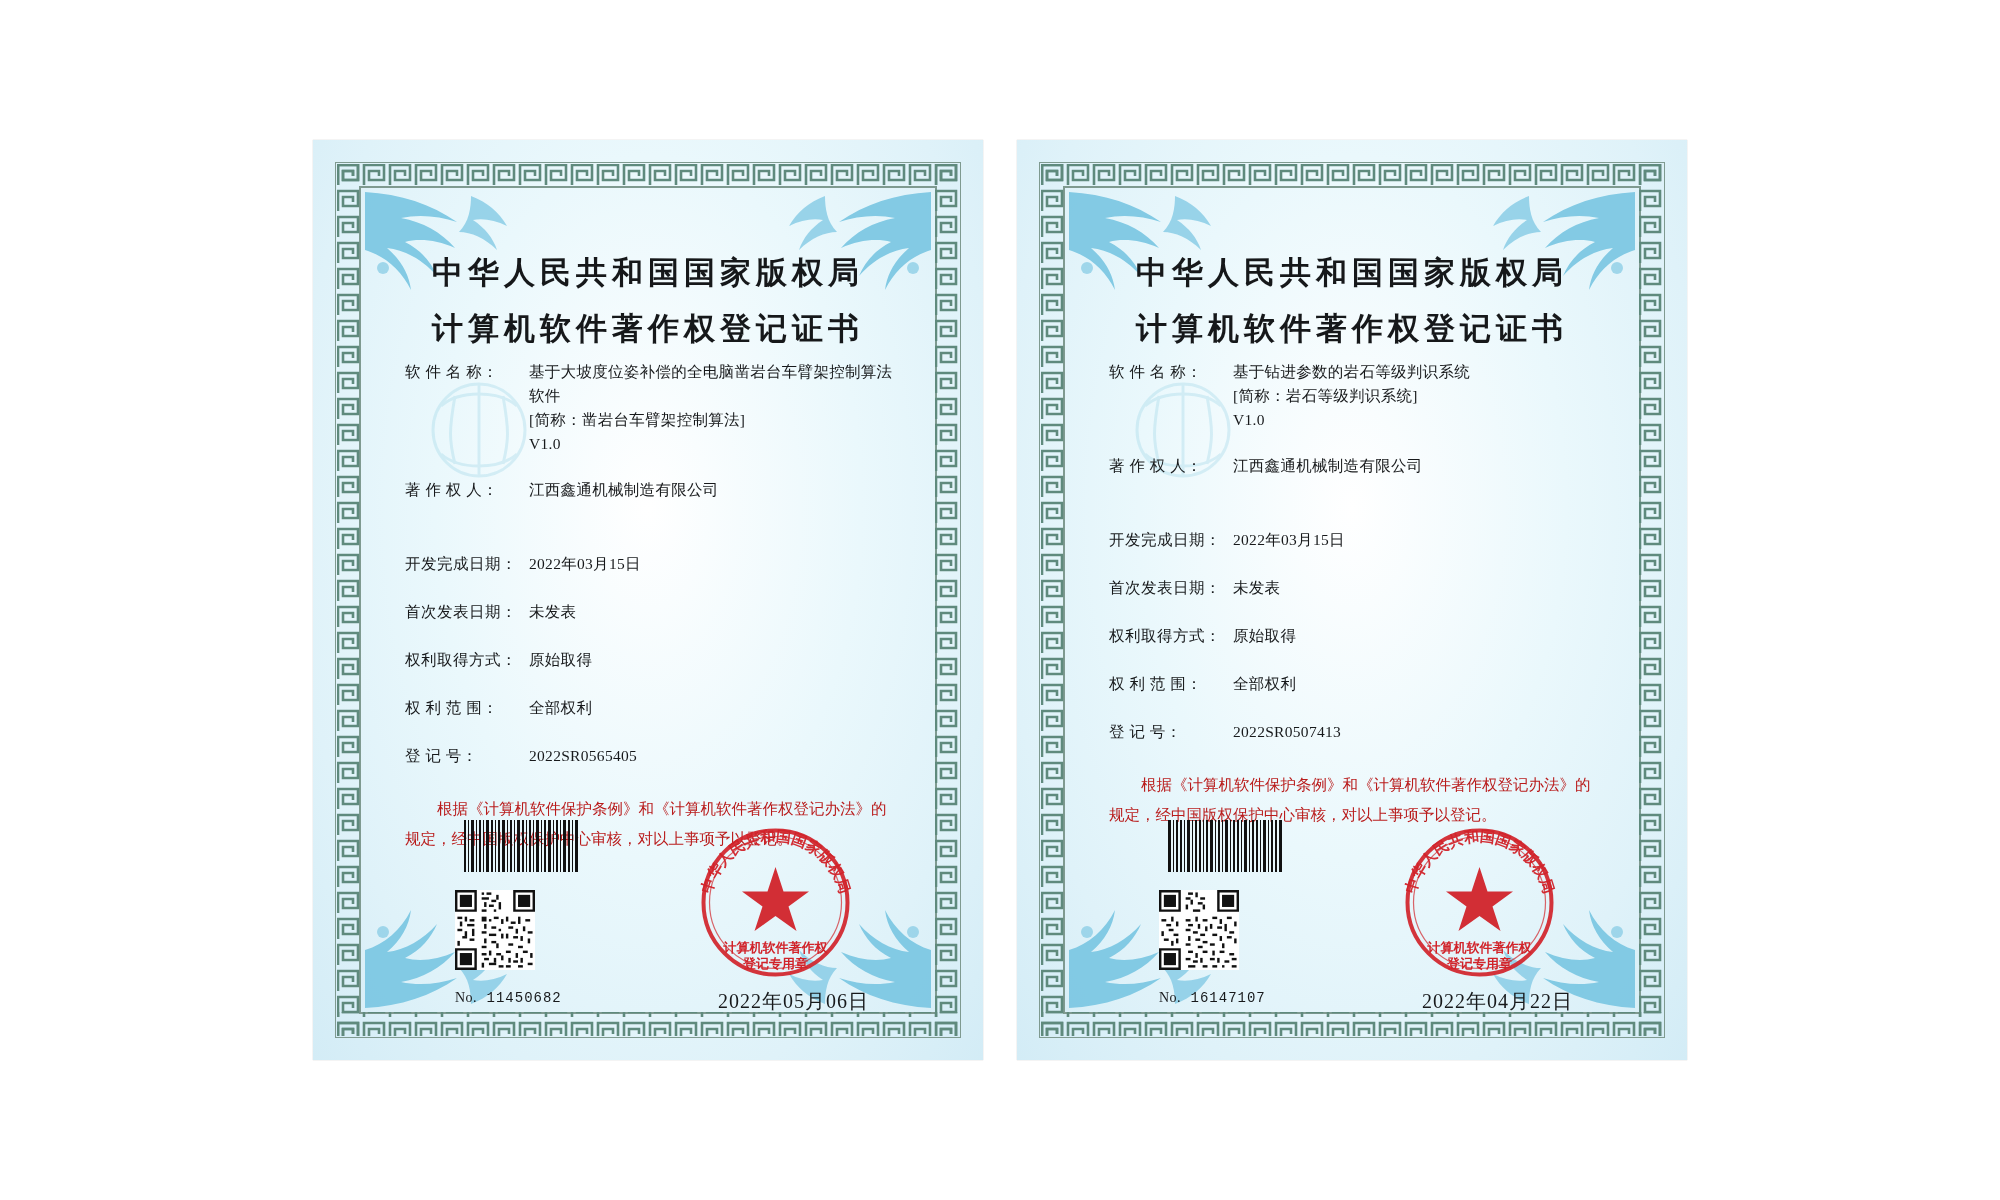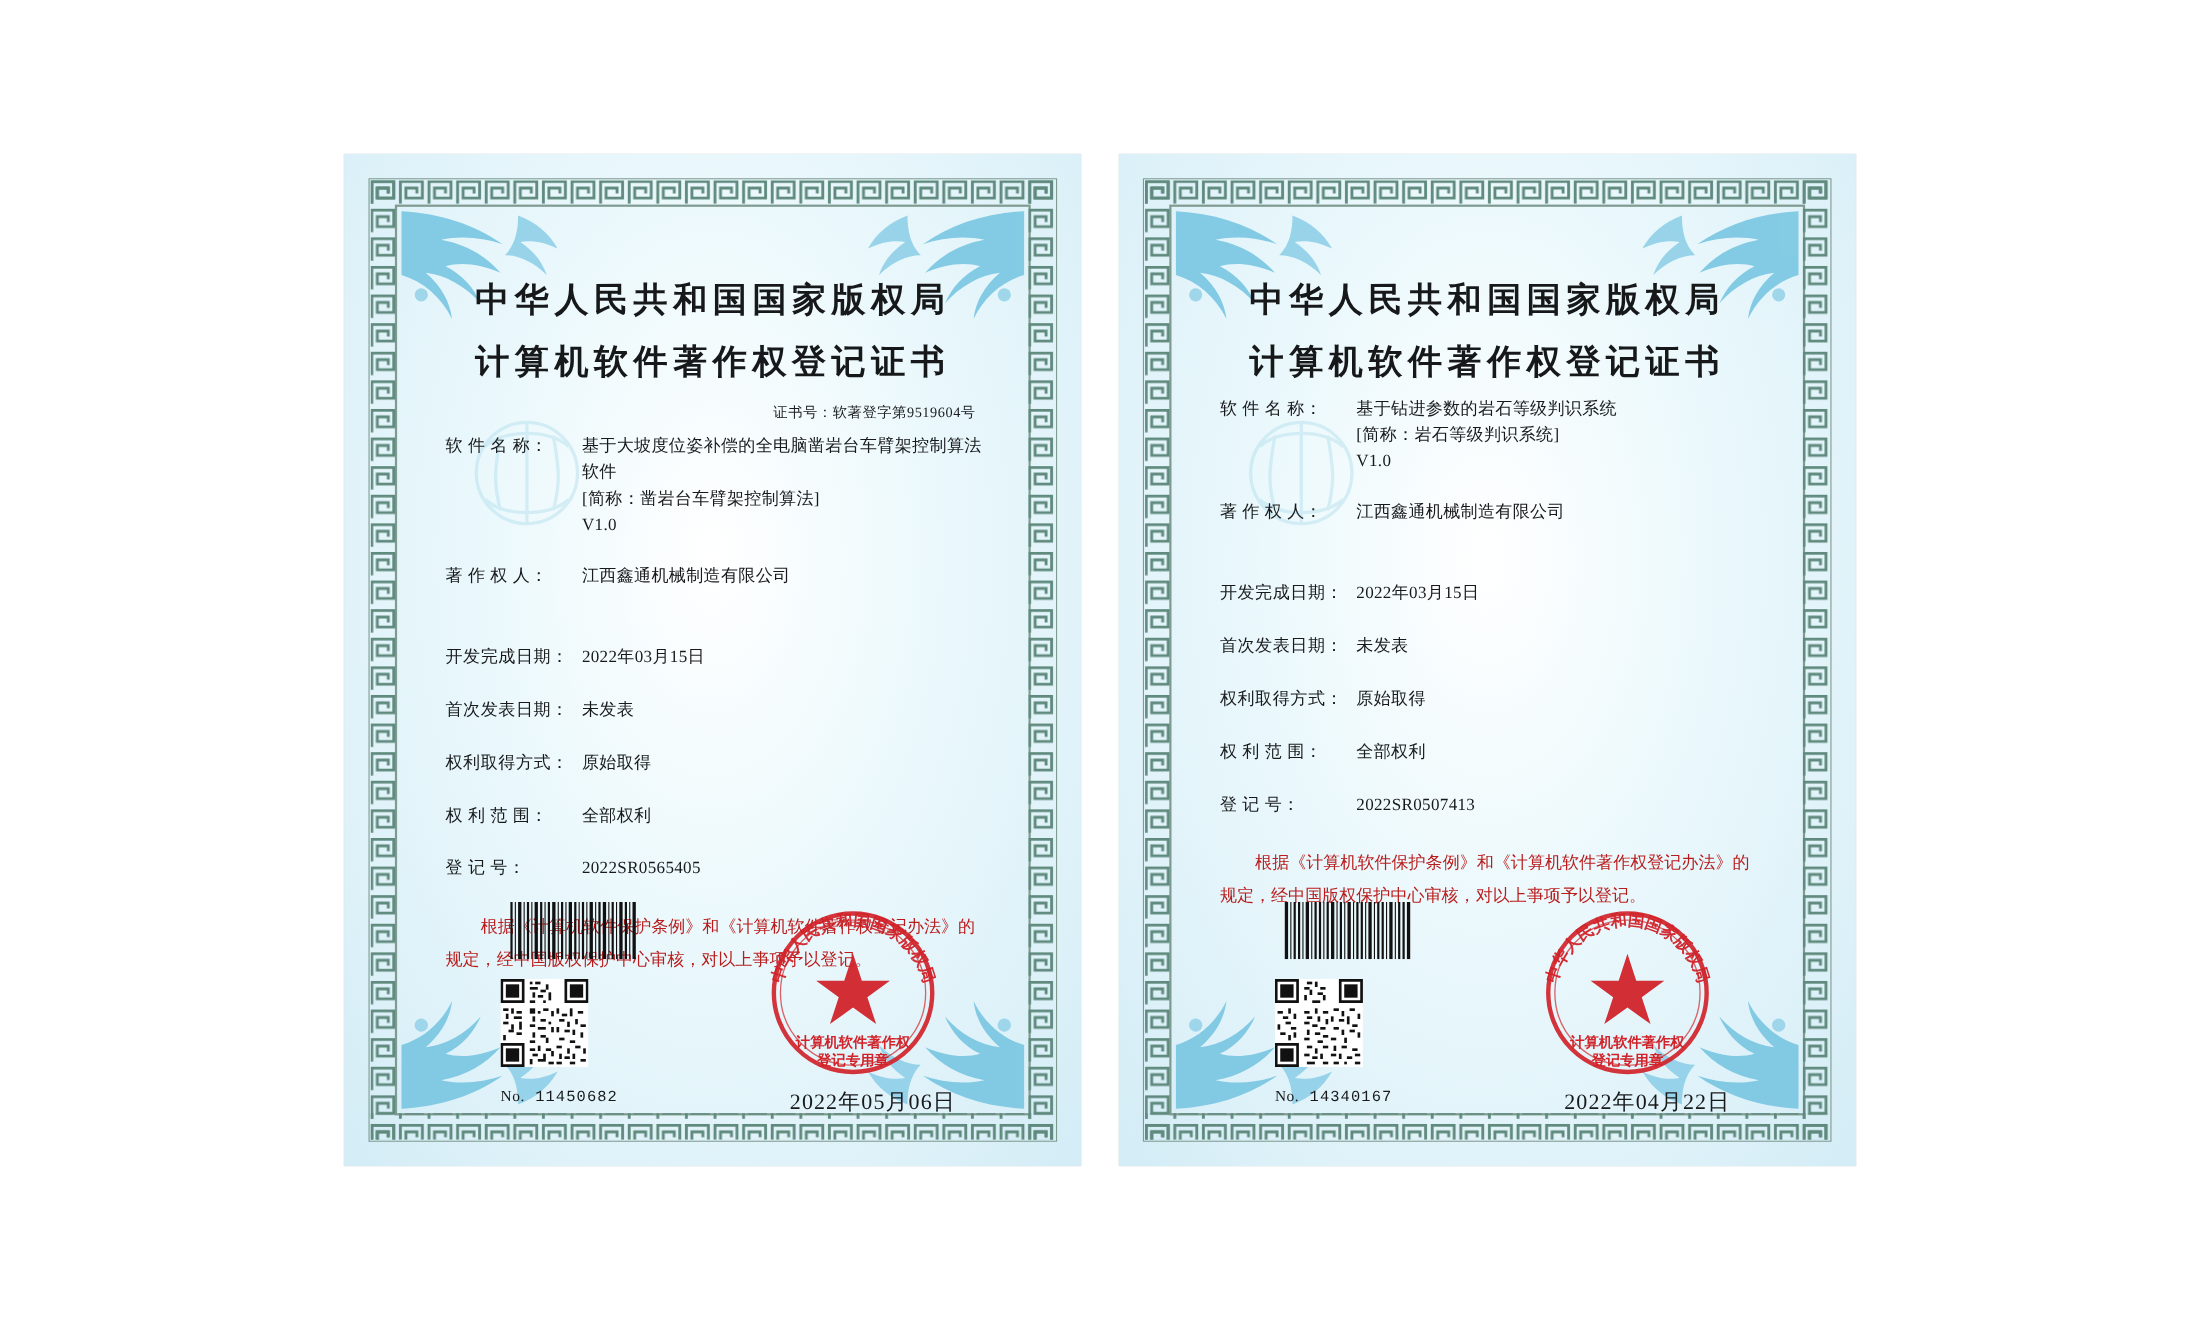--- a/index.html
+++ b/index.html
@@ -266,23 +266,20 @@
         <path d="M94,36 C100,70 100,80 94,104"></path>
       </g>
     </svg>
 
     <div class="content">
       <div class="title-block">
         <div class="title-main">中华人民共和国国家版权局</div>
         <div class="title-sub">计算机软件著作权登记证书</div>
       </div>
 
-      <div class="cert-no">
-        <span>证书号：</span><span>软著登字第9519604号</span>
-      </div>
 
       <div class="fields">
         <div class="field-row">
           <div class="field-label">软 件 名 称：</div>
           <div class="field-value">
             <span>基于大坡度位姿补偿的全电脑凿岩台车臂架控制算法软件</span>
             <span class="line2">[简称：凿岩台车臂架控制算法]</span>
             <span class="line3">V1.0</span>
           </div>
         </div>
@@ -692,21 +689,21 @@
             <rect x="27" y="29" width="2" height="1"></rect>
           <rect x="30" y="28" width="2" height="1"></rect>
             <rect x="22" y="31" width="2" height="1"></rect>
           <rect x="26" y="31" width="1" height="1"></rect>
             <rect x="30" y="31" width="2" height="1"></rect>
         </g>
       </svg>
 
       <div class="serial">
         <span class="no-label">No.</span>
-        <span>14340167</span>
+        <span>16147107</span>
       </div>
 
       <div class="issue-date">2022年04月22日</div>
 
       <svg class="seal" viewBox="0 0 175 175" xmlns="http://www.w3.org/2000/svg">
         <defs>
           <path id="sealArc2" d="M 22,92 A 65,65 0 0 1 153,92"></path>
         </defs>
         <circle cx="87.5" cy="87.5" r="72" fill="none" stroke="#d1232a" stroke-width="4" opacity="0.92"></circle>
         <circle cx="87.5" cy="87.5" r="66" fill="none" stroke="#d1232a" stroke-width="1.2" opacity="0.7"></circle>

